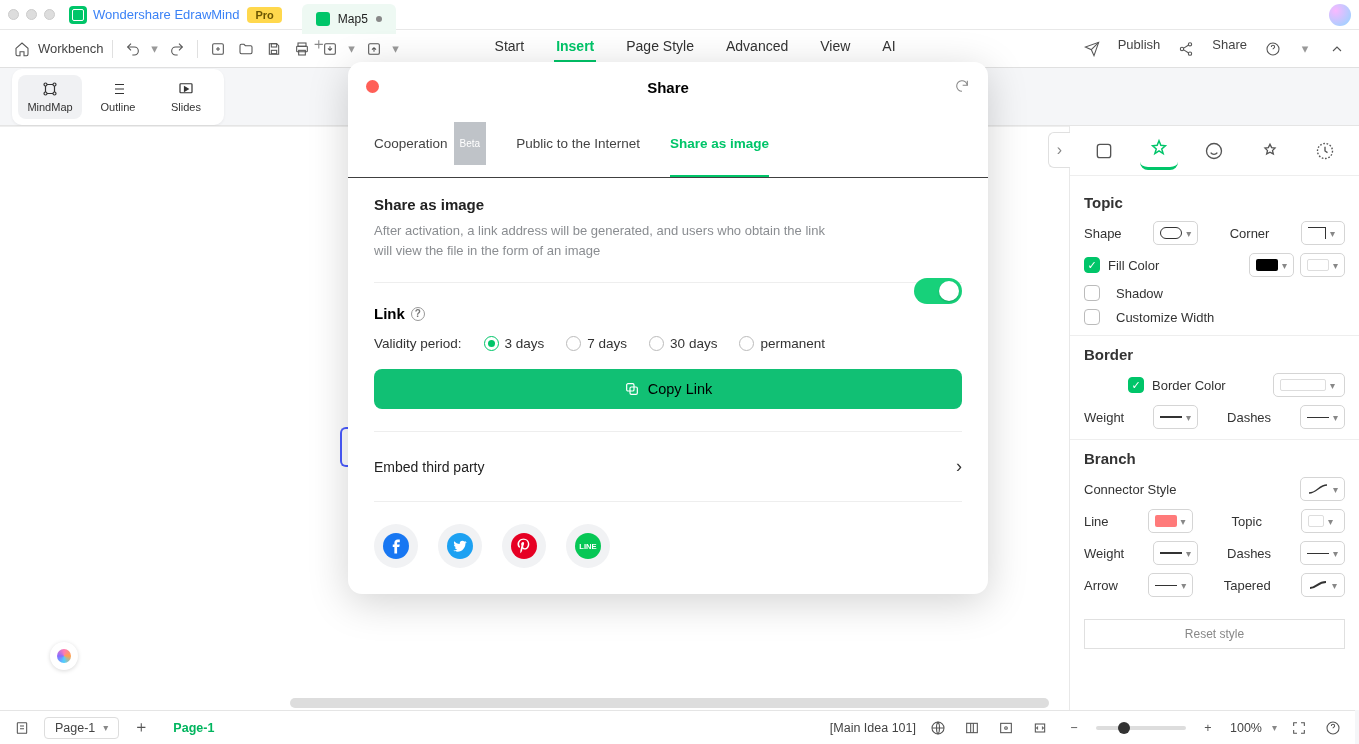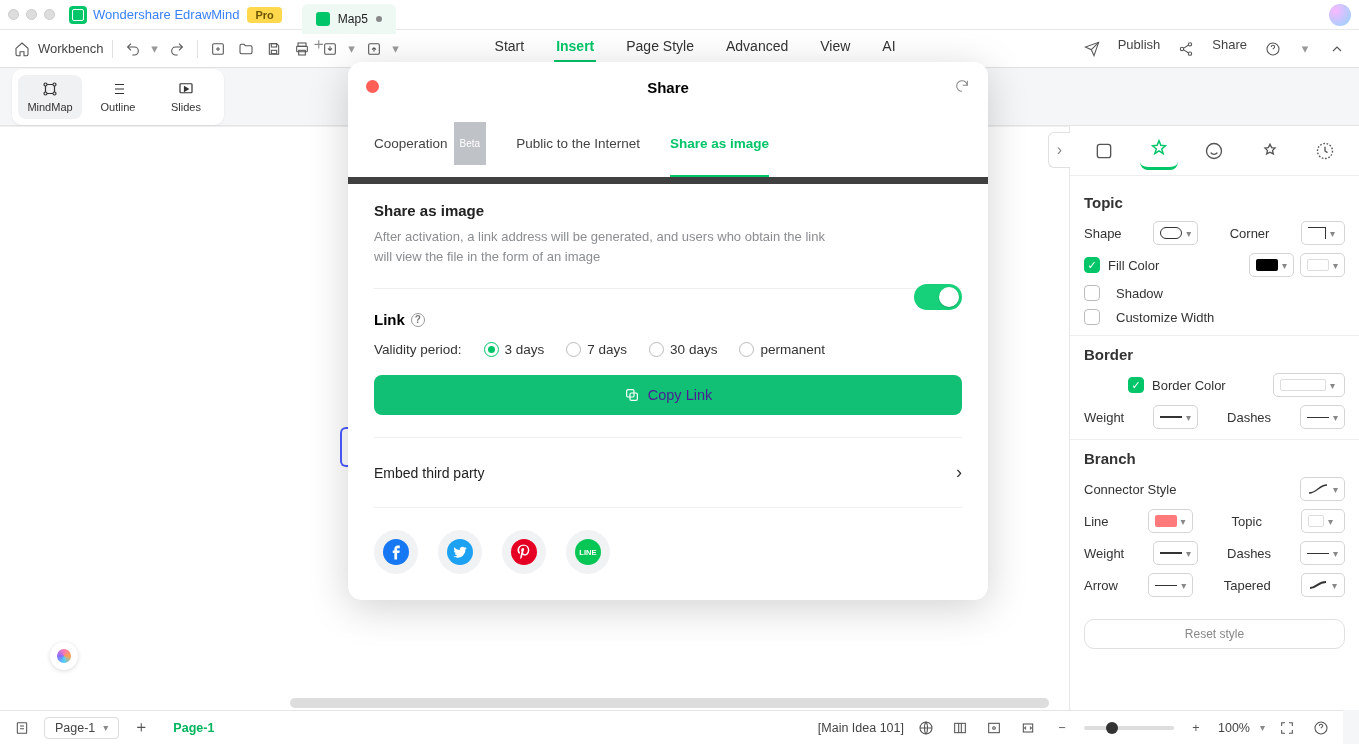--- a/index.html
+++ b/index.html
@@ -56,53 +56,53 @@
 .rp-section-title { font-weight:700; font-size:15px; margin:8px 0 10px; }
 .rp-row { display:flex; align-items:center; justify-content:space-between; margin:8px 0; gap:8px; }
 .rp-label { font-size:13px; color:#333; }
 .swatch-btn { height:24px; border:1px solid #d5d5d5; border-radius:5px; display:flex; align-items:center; padding:0 6px; gap:4px; min-width:44px; background:#fff; }
 .swatch-btn .sw { width:22px; height:12px; border-radius:2px; }
 .chev { font-size:10px; color:#888; }
 .chk { width:16px; height:16px; border-radius:4px; border:1.5px solid #bbb; display:inline-flex; align-items:center; justify-content:center; margin-right:8px; }
 .chk.on { background:#00c569; border-color:#00c569; }
 .chk.on::after { content:"✓"; color:#fff; font-size:11px; line-height:1; }
 .rp-divider { height:1px; background:#eee; margin:10px -14px; }
-.reset-btn { width:100%; height:30px; border:1px solid #e0e0e0; border-radius:10px; background:#fff; color:#888; font-size:12px; margin-top:14px; }
-
-
-.statusbar { position:absolute; left:0; right:16px; bottom:0; height:34px; background:#fff; border-top:1px solid #e5e5e5; display:flex; align-items:center; padding:0 10px; font-size:12.5px; color:#444; gap:10px; }
+.reset-btn { width:100%; height:30px; border:1px solid #e0e0e0; border-radius:0; background:#fff; color:#888; font-size:12px; margin-top:14px; }
+
+
+.statusbar { position:absolute; left:0; right:4px; bottom:0; height:34px; background:#fff; border-top:1px solid #e5e5e5; display:flex; align-items:center; padding:0 10px; font-size:12.5px; color:#444; gap:10px; }
 .page-select { border:1px solid #ddd; border-radius:4px; padding:3px 10px; display:flex; align-items:center; gap:8px; font-size:12.5px; }
 .page-tab { color:#00b55e; font-weight:600; padding:0 10px; }
 .sb-right { margin-left:auto; display:flex; align-items:center; gap:10px; }
 .zoom-track { width:90px; height:4px; background:#ddd; border-radius:2px; position:relative; }
 .zoom-thumb { position:absolute; left:22px; top:-4px; width:12px; height:12px; border-radius:50%; background:#333; }
 
 
 .modal { position:absolute; left:348px; top:62px; width:640px; background:#fff; border-radius:14px; box-shadow:0 8px 40px rgba(0,0,0,0.18); padding:0 0 26px; }
 .modal-head { height:50px; display:flex; align-items:center; justify-content:center; position:relative; }
 .modal-close { position:absolute; left:18px; top:18px; width:13px; height:13px; border-radius:50%; background:#ff5f57; }
 .modal-refresh { position:absolute; right:18px; top:16px; color:#888; }
 .modal-title { font-size:15px; font-weight:600; }
-.modal-tabs { display:flex; gap:30px; padding:0 26px; border-bottom:7px solid #404040; }
+.modal-tabs { display:flex; gap:30px; padding:0 26px; border-bottom:1px solid #404040; }
 .mtab { padding:10px 0 12px; font-size:13.5px; color:#444; display:flex; align-items:center; gap:6px; }
 .mtab.active { color:#00c569; font-weight:600; box-shadow:inset 0 -2px 0 #00c569; }
 .beta { font-size:10px; background:#bfc3c8; color:#fff; padding:16px 6px; border-radius:0; }
 .modal-body { padding:18px 26px 0; }
 .mb-title { font-size:15px; font-weight:700; color:#222; margin-bottom:8px; }
 .mb-desc { font-size:13px; color:#8a8d91; line-height:1.5; max-width:460px; }
 .toggle { width:48px; height:26px; border-radius:13px; background:#17d17a; position:absolute; right:26px; top:100px; }
 .toggle::after { content:""; position:absolute; right:3px; top:3px; width:20px; height:20px; border-radius:50%; background:#fff; box-shadow:0 1px 2px rgba(0,0,0,0.2); }
 .mb-sep { height:1px; background:#eee; margin:22px 0; }
 .link-title { font-size:15px; font-weight:600; display:flex; align-items:center; gap:6px; }
 .qmark { width:14px; height:14px; border:1px solid #999; border-radius:50%; display:inline-flex; align-items:center; justify-content:center; font-size:10px; color:#777; }
 .validity { display:flex; align-items:center; gap:22px; margin:14px 0 18px; font-size:13.5px; color:#333; }
 .radio { width:15px; height:15px; border-radius:50%; border:1.5px solid #bbb; display:inline-block; margin-right:6px; vertical-align:-3px; position:relative; }
 .radio.on { border-color:#00c569; }
 .radio.on::after { content:""; position:absolute; inset:3px; border-radius:50%; background:#00c569; }
-.copy-btn { width:100%; height:40px; border:none; border-radius:8px; background:#11c074; color:#4c1d95; font-size:14.5px; font-weight:500; display:flex; align-items:center; justify-content:center; gap:8px; cursor:pointer; }
+.copy-btn { width:100%; height:40px; border:none; border-radius:8px; background:#11c074; color:#000000; font-size:14.5px; font-weight:500; display:flex; align-items:center; justify-content:center; gap:8px; cursor:pointer; }
 .embed-row { display:flex; align-items:center; justify-content:space-between; font-size:14px; color:#222; padding:2px 0; }
 .socials { display:flex; gap:20px; margin-top:6px; }
 .soc { width:44px; height:44px; border-radius:50%; background:#f1f2f4; display:flex; align-items:center; justify-content:center; }
 .soc svg { width:26px; height:26px; }
 </style>
 </head>
 <body>
 
 <div class="titlebar">
   <div class="traffic-lights">

